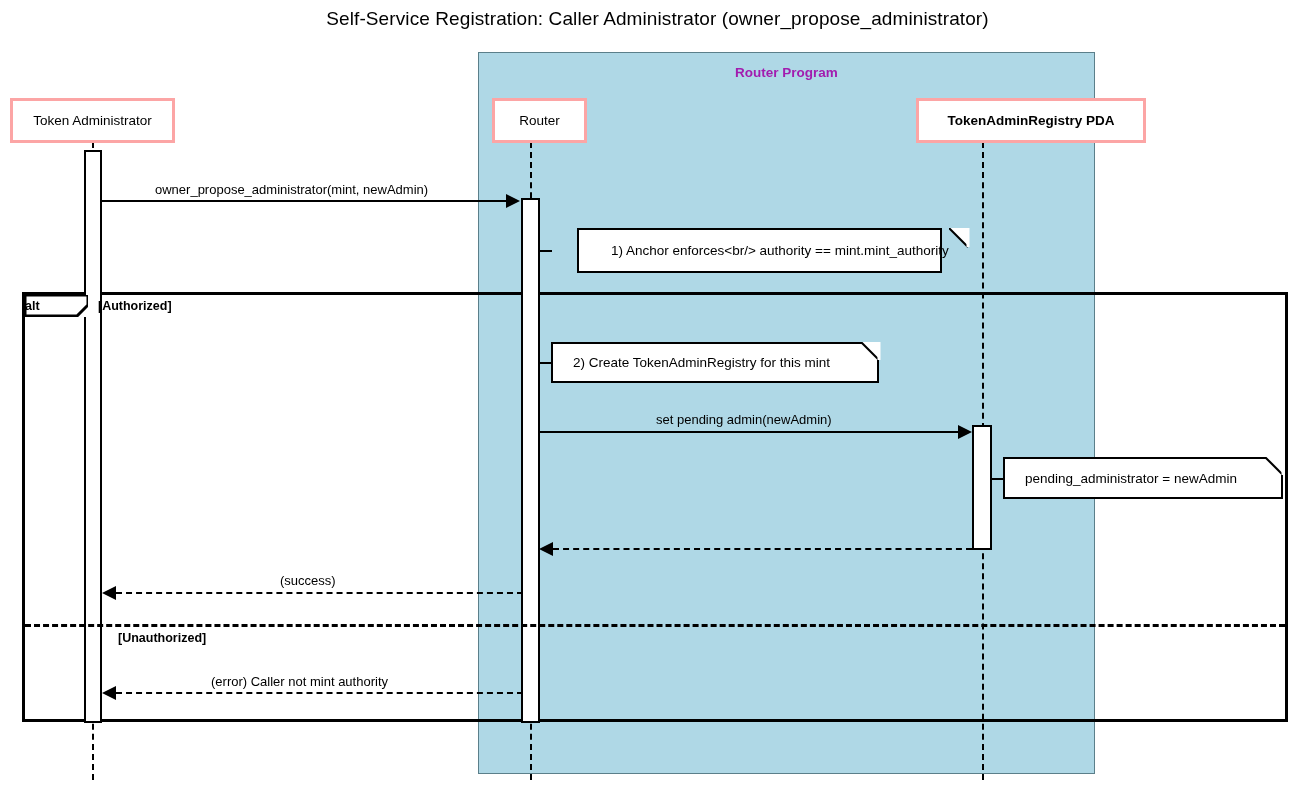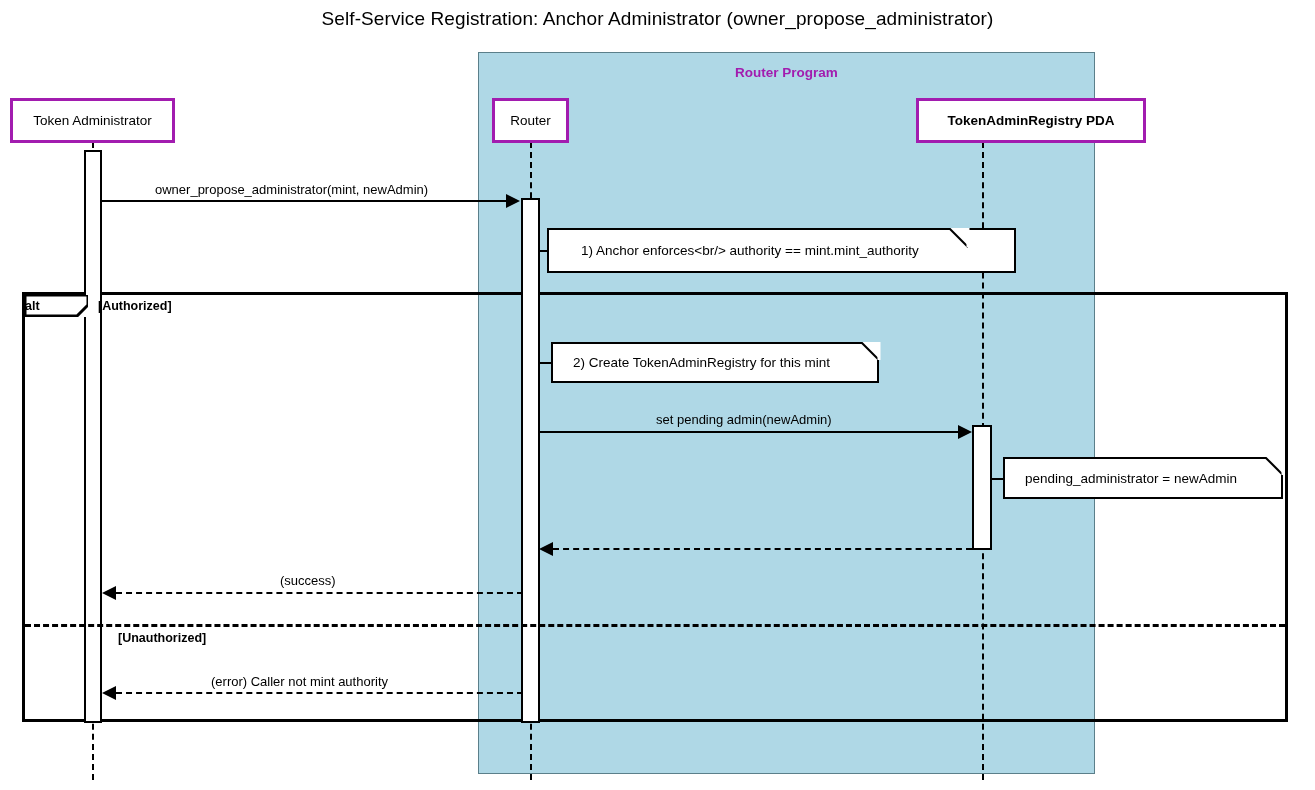--- a/index.html
+++ b/index.html
@@ -42,21 +42,21 @@
     text-align: center;
     font-size: 13.5px;
     font-weight: bold;
     color: #a21caf;
   }
 
   
   .participant {
     position: absolute;
     background: #ffffff;
-    border: 3px solid #a21caf;
+    border: 3px solid #fca5a5;
     box-sizing: border-box;
     display: flex;
     align-items: center;
     justify-content: center;
     font-size: 13.5px;
     color: #000000;
     z-index: 6;
   }
 
   
@@ -171,21 +171,21 @@
     height: 0;
     border-top: 3px dashed #000000;
     z-index: 11;
   }
 </style>
 </head>
 <body>
 
 <div id="canvas">
 
-  <div class="diagram-title">Self-Service Registration: Anchor Administrator (owner_propose_administrator)</div>
+  <div class="diagram-title">Self-Service Registration: Caller Administrator (owner_propose_administrator)</div>
 
   <div class="group-box" style="left:478px; top:52px; width:617px; height:722px;"></div>
   <div class="group-label" style="left:478px; top:65px; width:617px;">Router Program</div>
 
   <div class="lifeline" style="left:92px; top:142px; height:638px;"></div>
   <div class="lifeline" style="left:530px; top:142px; height:638px;"></div>
   <div class="lifeline" style="left:982px; top:142px; height:638px;"></div>
 
   <div class="activation" style="left:84px; top:150px; width:18px; height:573px;"></div>
   <div class="activation" style="left:521px; top:198px; width:19px; height:525px;"></div>
@@ -201,34 +201,34 @@
   <div class="frag-tab-label" style="left:25px; top:299px; width:52px; ">alt</div>
   <div class="frag-guard" style="left:98px; top:299px;">[Authorized]</div>
 
   <div class="frag-divider" style="left:25px; top:624px; width:1260px;"></div>
   <div class="frag-guard" style="left:98px; top:631px;padding-left:20px;">[Unauthorized]</div>
 
   <div class="participant" style="left:10px; top:98px; width:165px; height:45px;">
     <span>Token Administrator</span>
   </div>
 
-  <div class="participant" style="left:492px; top:98px; width:77px; height:45px;">
+  <div class="participant" style="left:492px; top:98px; width:95px; height:45px;">
     <span>Router</span>
   </div>
 
   <div class="participant" style="left:916px; top:98px; width:230px; height:45px;font-weight:bold;">
     <span>TokenAdminRegistry PDA</span>
   </div>
 
   <div class="msg-label" style="left:155px; top:182px;">owner_propose_administrator(mint, newAdmin)</div>
   <div class="msg-line" style="left:102px; top:200px; width:404px;"></div>
   <div class="arrowhead-right" style="left:506px; top:194px;"></div>
 
   <div class="note-connector" style="left:540px; top:250px; width:12px;"></div>
-  <div class="note" style="left:547px; top:228px; width:469px; height:45px;padding-left:32px;">
+  <div class="note" style="left:577px; top:228px; width:365px; height:45px;padding-left:32px;">
     <span>1) Anchor enforces&lt;br/&gt; authority == mint.mint_authority</span>
   </div>
   <div class="note-fold" style="left:949px; top:228px; width:19px; height:19px;">
     <svg width="21" height="21" viewBox="0 0 21 21">
       <path d="M0,0 L19,19 L19,0 Z" fill="#ffffff"></path>
       <path d="M0,0 L19,19" stroke="#000000" stroke-width="2" fill="none"></path>
       <path d="M19,19 L19,0" stroke="#ffffff" stroke-width="3" fill="none"></path>
     </svg>
   </div>
 

